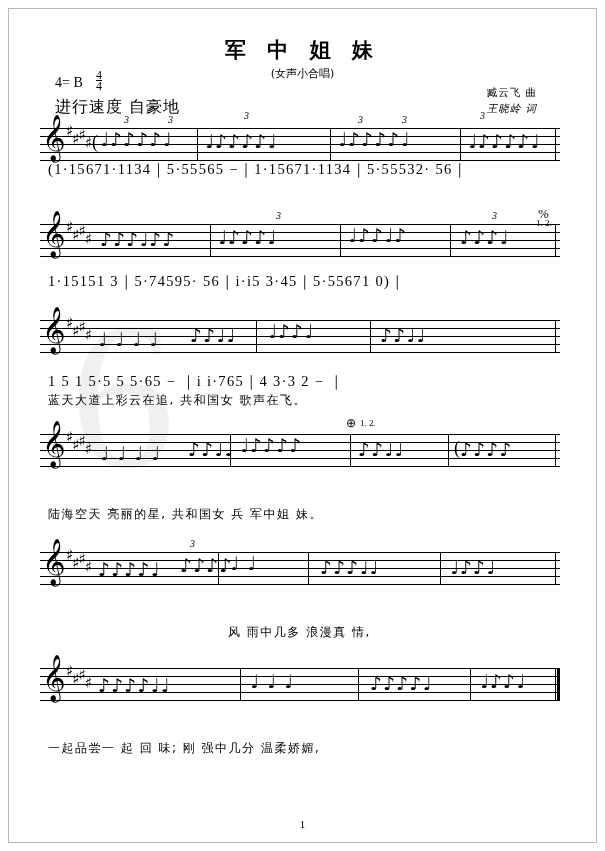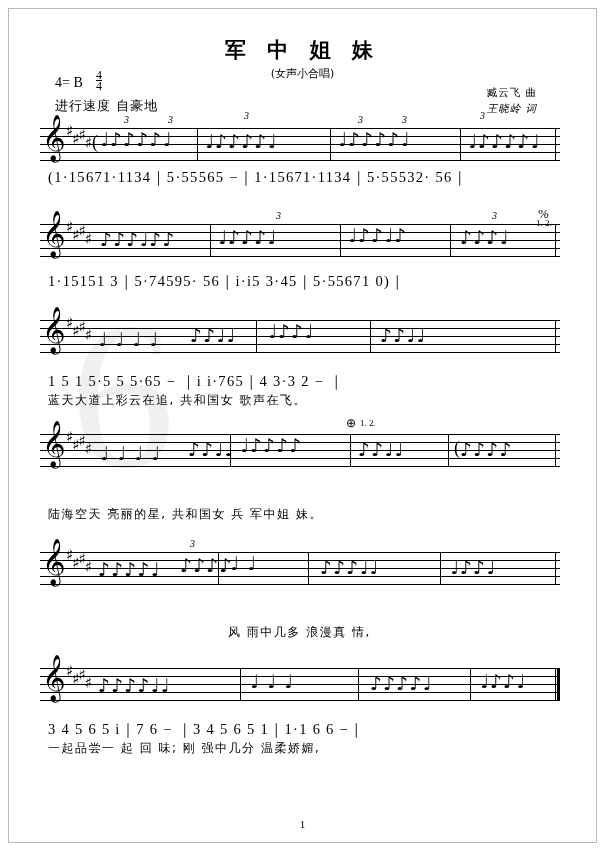--- a/index.html
+++ b/index.html
@@ -79,21 +79,21 @@
     text-align: center;
     color: #000;
   }
   .meter .num { display: block; }
   .meter .den { display: block; border-top: 1px solid #000; }
   .tempo {
     position: absolute;
     left: 55px;
     top: 97px;
     font-family: "DejaVu Sans", sans-serif;
-    font-size: 13px;
+    font-size: 16px;
     letter-spacing: 1px;
     color: #000;
   }
   .credit {
     position: absolute;
     right: 68px;
     font-family: "DejaVu Sans", sans-serif;
     font-size: 10.5px;
     letter-spacing: 1px;
     color: #000;
@@ -278,21 +278,21 @@
       <div class="beamgrp" style="left:298px; top:2px">♩♪♪♪♪♩</div>
       <div class="beamgrp" style="left:428px; top:4px">♩♪♪♪♪♩</div>
       <div class="triplet" style="left:84px; top:-14px">3</div>
       <div class="triplet" style="left:128px; top:-14px">3</div>
       <div class="triplet" style="left:204px; top:-18px">3</div>
       <div class="triplet" style="left:318px; top:-14px">3</div>
       <div class="triplet" style="left:362px; top:-14px">3</div>
       <div class="triplet" style="left:440px; top:-18px">3</div>
       <div class="marksmall" style="left:52px; top:4px; font-size:18px">(</div>
     </div>
-    <div class="jianpu" style="position:absolute; left:8px; top:40px">(1·15671·1134｜5·55565 −｜1·15671·1134｜5·55532· 56｜</div>
+    <div class="jianpu" style="position:absolute; left:8px; top:32px">(1·15671·1134｜5·55565 −｜1·15671·1134｜5·55532· 56｜</div>
   </div>
 
   <div class="system" style="top:224px">
     <div class="staff">
       <div class="line l0"></div>
         <div class="line l1"></div>
         <div class="line l2"></div>
         <div class="line l3"></div>
         <div class="line l4"></div>
       <div class="clef">𝄞</div>
@@ -394,20 +394,19 @@
       <div class="barline" style="left:200px"></div>
       <div class="barline" style="left:318px"></div>
       <div class="barline" style="left:430px"></div>
       <div class="endbar-thin"></div>
       <div class="endbar-thick"></div>
       <div class="beamgrp" style="left:58px; top:8px">♪♪♪♪♩♩</div>
       <div class="beamgrp" style="left:210px; top:4px">♩ ♩ ♩</div>
       <div class="beamgrp" style="left:330px; top:6px">♪♪♪♪♩</div>
       <div class="beamgrp" style="left:440px; top:4px">♩♪♪♩</div>
     </div>
-    <div class="jianpu" style="position:absolute; left:8px; top:52px">3 4 5 6 5 i｜7 6  −  ｜3 4 5 6 5 1｜1·1 6  6  −｜</div>
     <div class="lyrics" style="position:absolute; left:8px; top:72px">一起品尝一 起  回    味;    刚 强中几分  温柔娇媚,</div>
   </div>
 
   <div class="pagenum">1</div>
 
 
 </div>
 
 </body></html>

